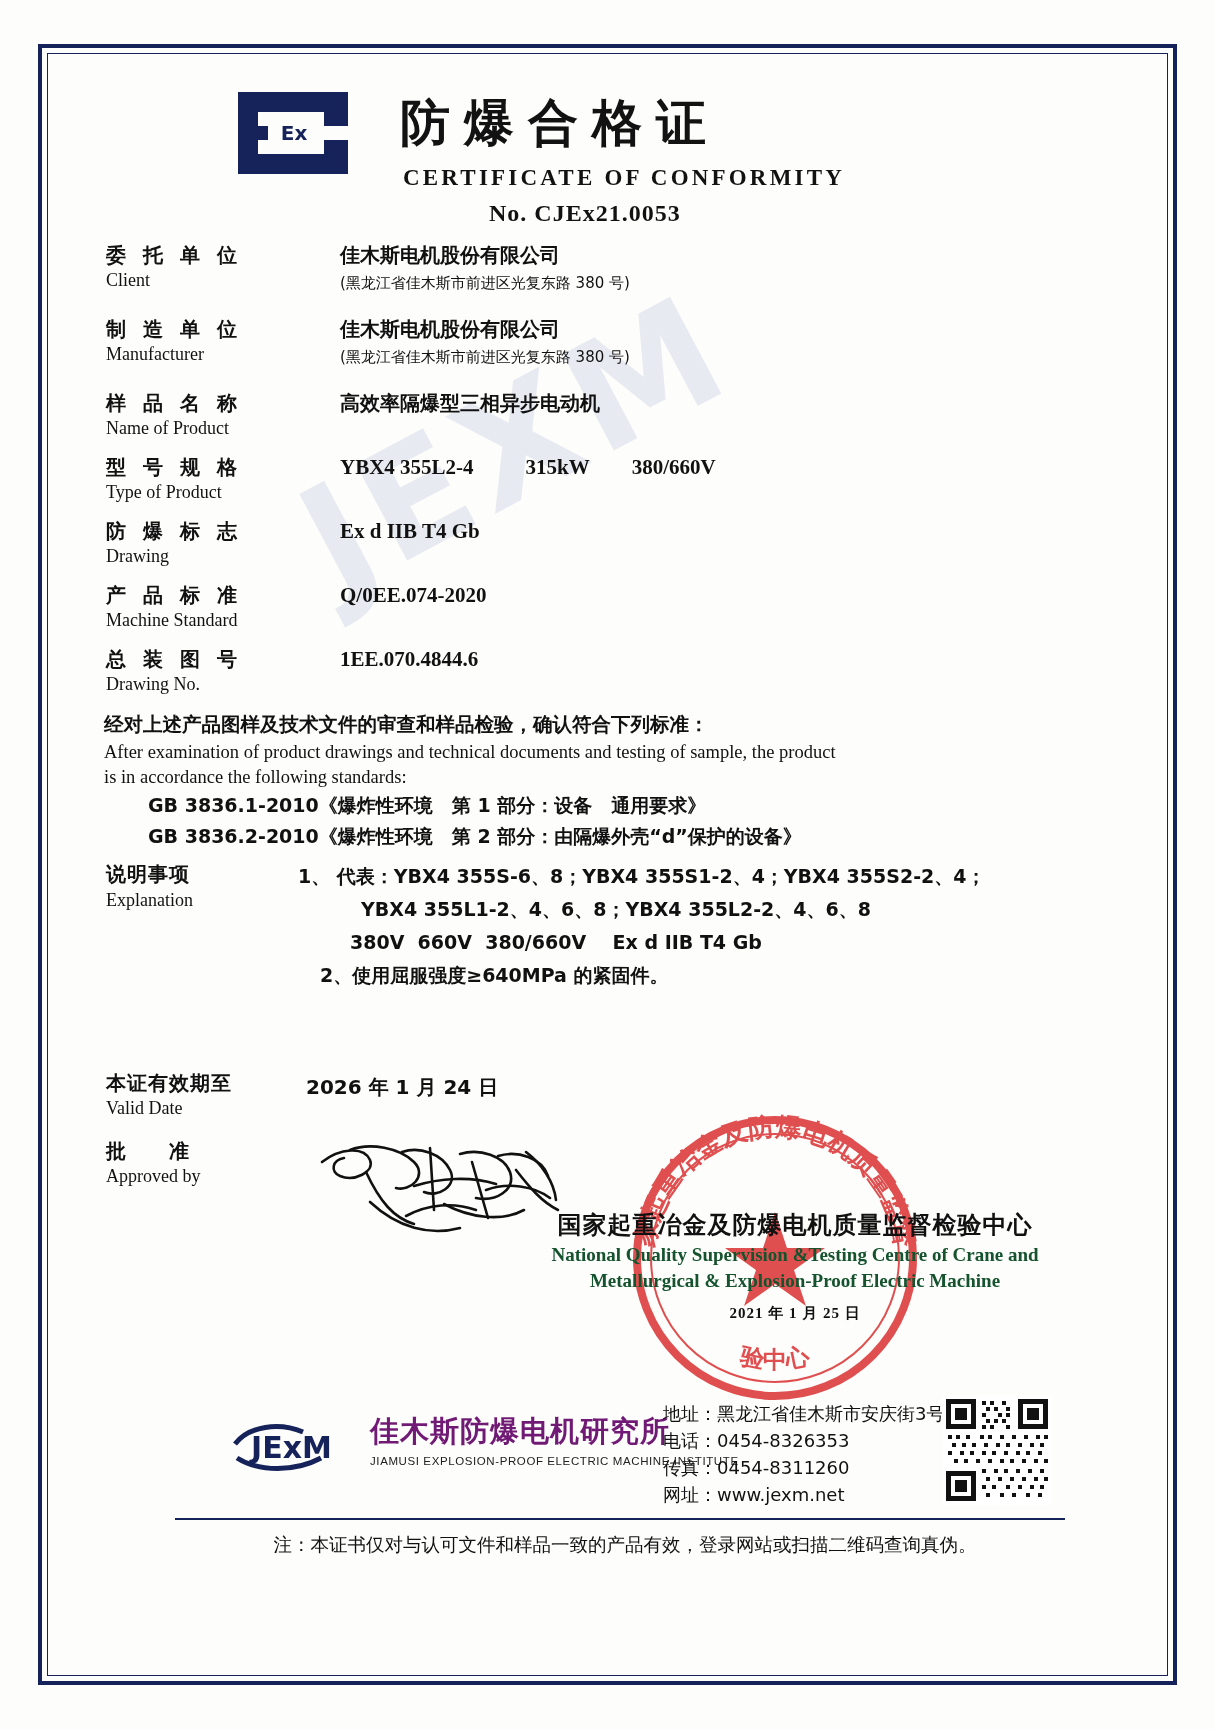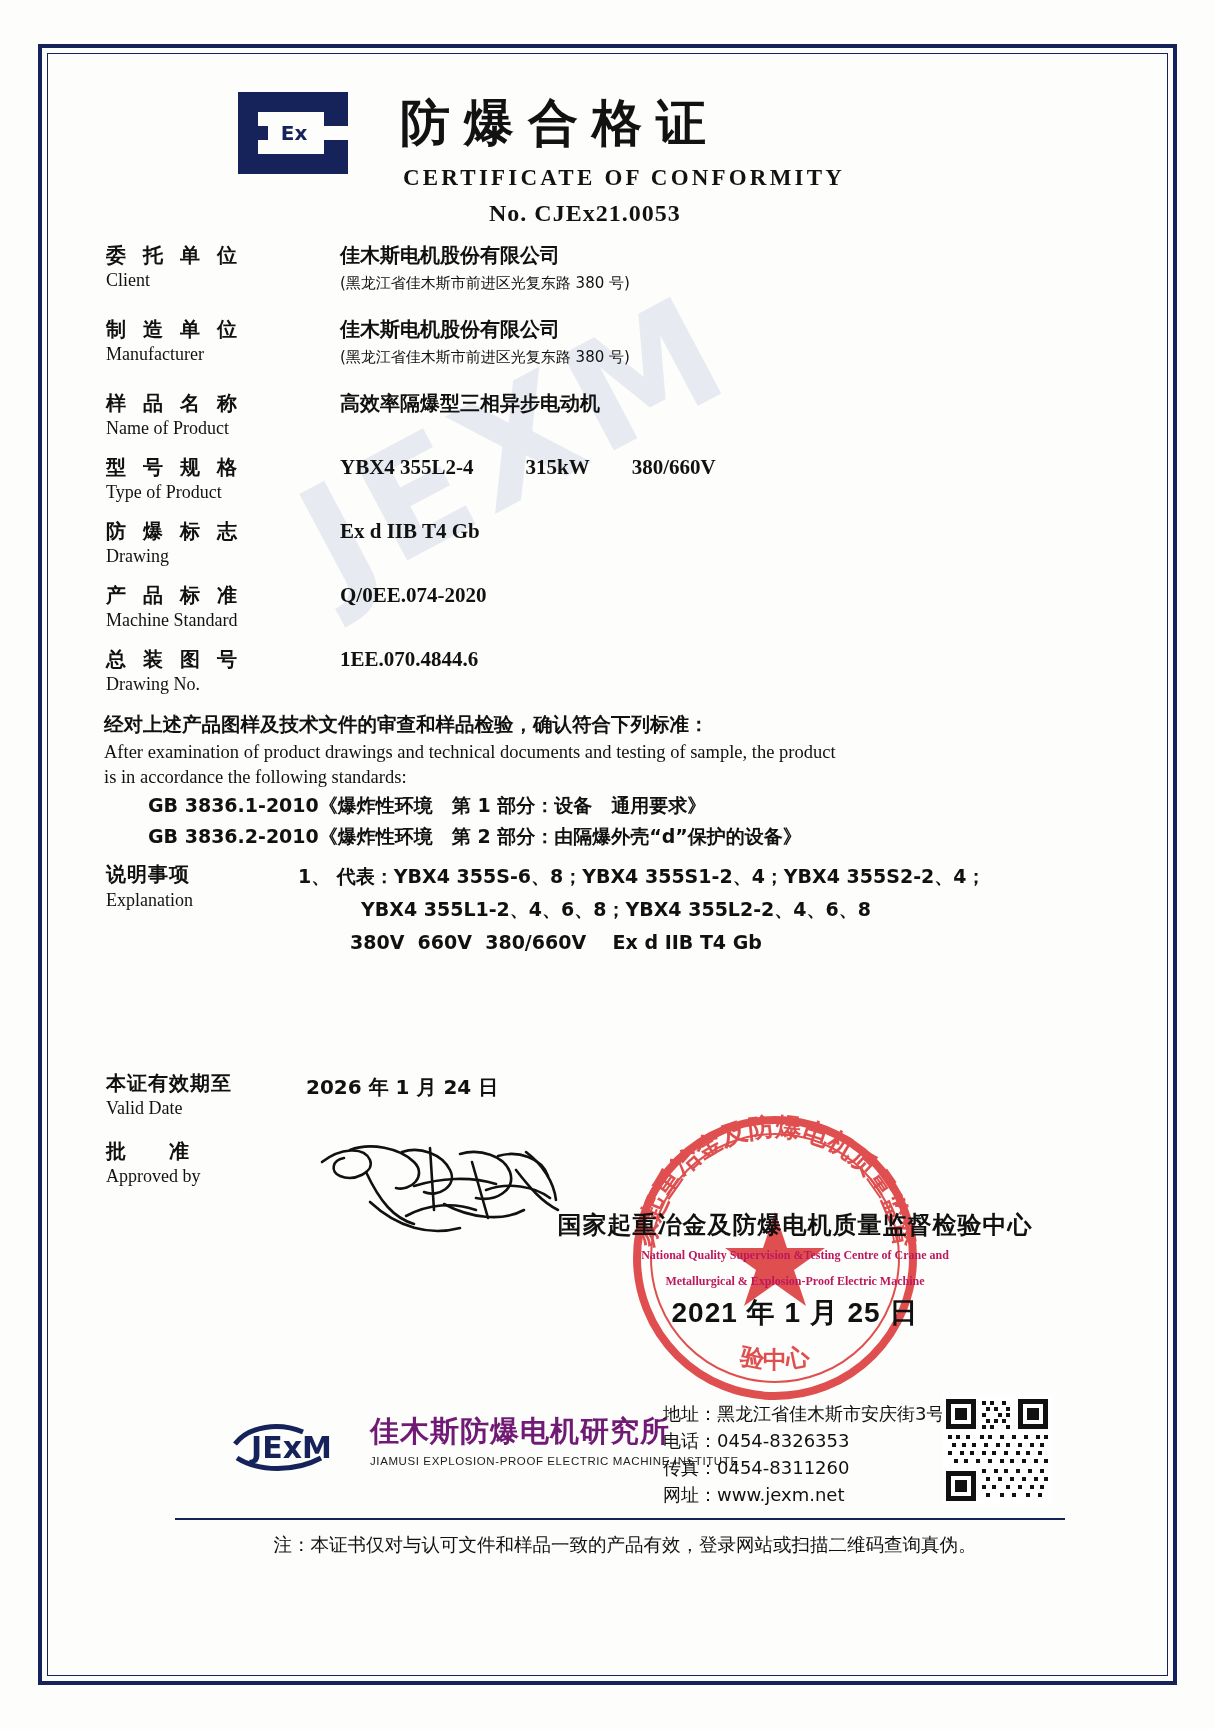--- a/index.html
+++ b/index.html
@@ -276,28 +276,28 @@
   .centre .c-zh {
     font-family: "DejaVu Sans", sans-serif;
     font-size: 24px;
     font-weight: bold;
     color: #111;
     letter-spacing: 1px;
     line-height: 34px;
   }
   .centre .c-en1, .centre .c-en2 {
     font-family: "Liberation Serif", serif;
-    font-size: 12px;
-    font-weight: bold;
-    color: #be185d;
+    font-size: 19px;
+    font-weight: bold;
+    color: #14532d;
     line-height: 26px;
   }
   .centre .c-date {
-    font-family: Liberation Sans, sans-serif;
-    font-size: 28px;
+    font-family: Liberation Serif, serif;
+    font-size: 15px;
     font-weight: bold;
     color: #111;
     line-height: 38px;
     letter-spacing: 1px;
   }
 
   
   .inst-logo {
     position: absolute;
     left: 155px;
@@ -501,20 +501,21 @@
 
     <div class="explanation">
       <div class="ex-lbl">
         <span class="zh">说明事项</span>
         <span class="en">Explanation</span>
       </div>
       <div class="ex-body">
         <div class="ln">1、 代表：YBX4 355S-6、8；YBX4 355S1-2、4；YBX4 355S2-2、4；</div>
         <div class="ln indent">YBX4 355L1-2、4、6、8；YBX4 355L2-2、4、6、8</div>
         <div class="ln indent2">380V  660V  380/660V    Ex d IIB T4 Gb</div>
+        <div class="ln item2">2、使用屈服强度≥640MPa 的紧固件。</div>
       </div>
     </div>
 
     <div class="valid">
       <div class="lbl">
         <span class="zh" style="letter-spacing:1px">本证有效期至</span>
         <span class="en">Valid Date</span>
       </div>
       <div class="val" style="left:236px;top:4px">
         <span class="v1">2026 年 1 月 24 日</span>

